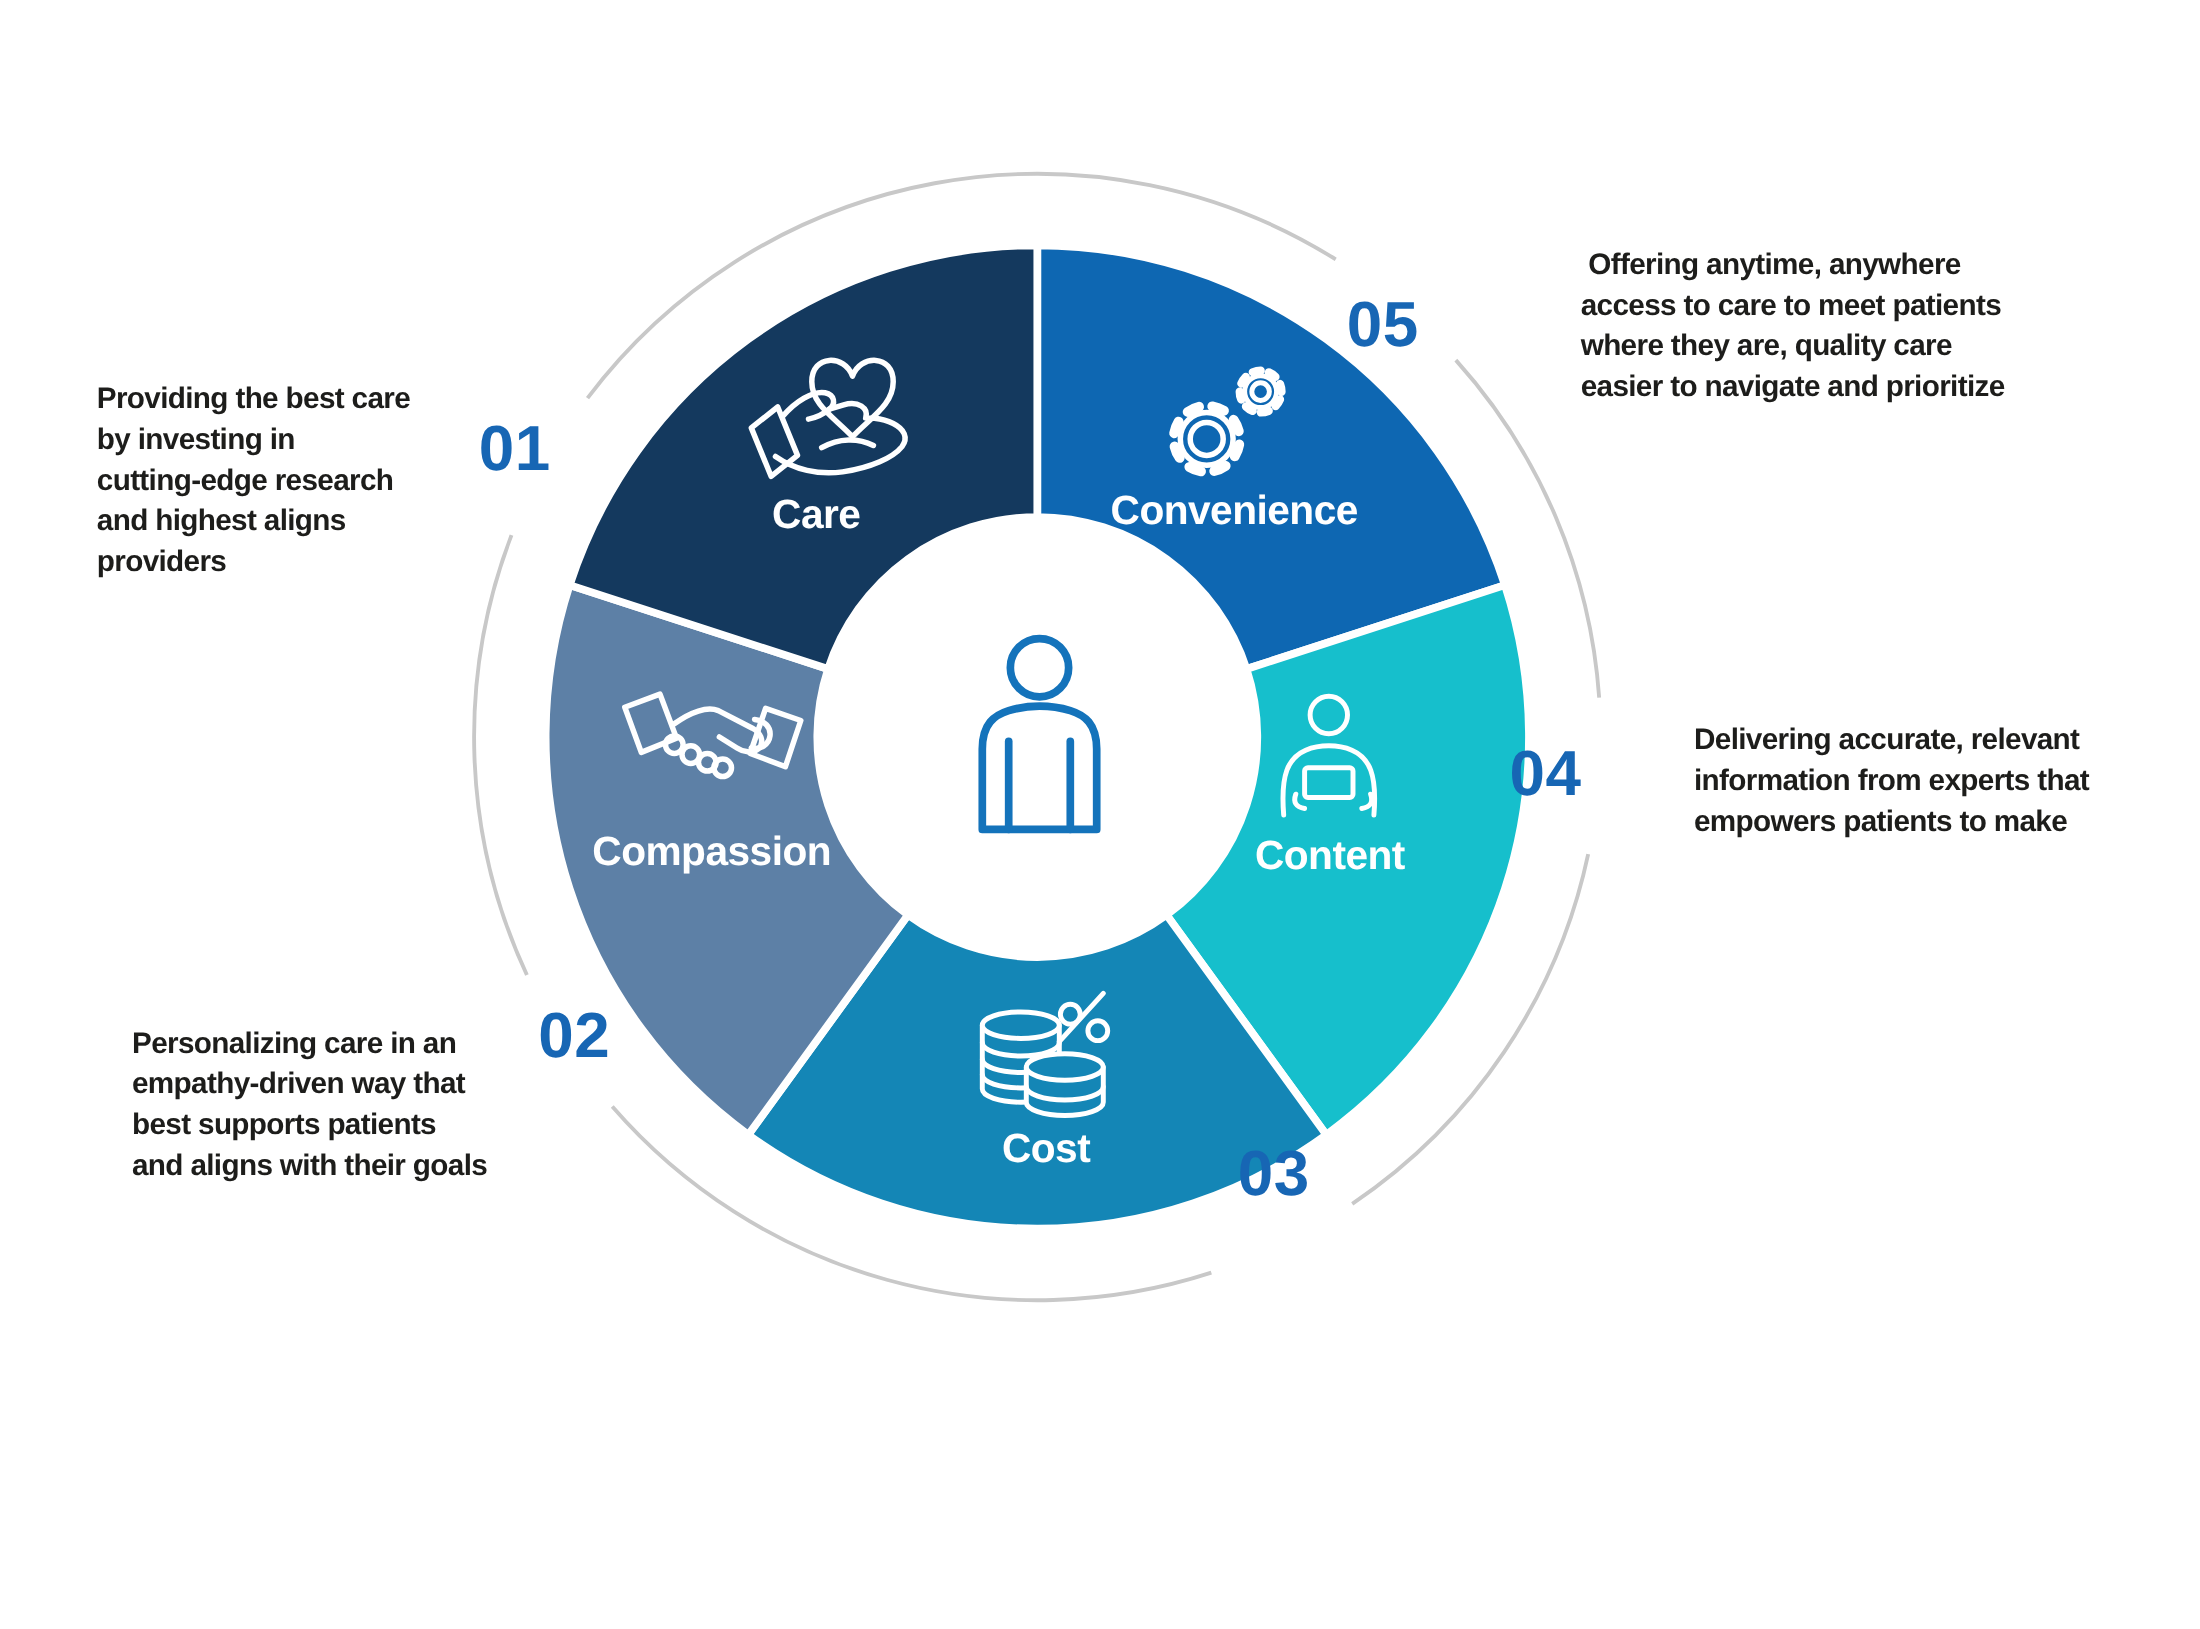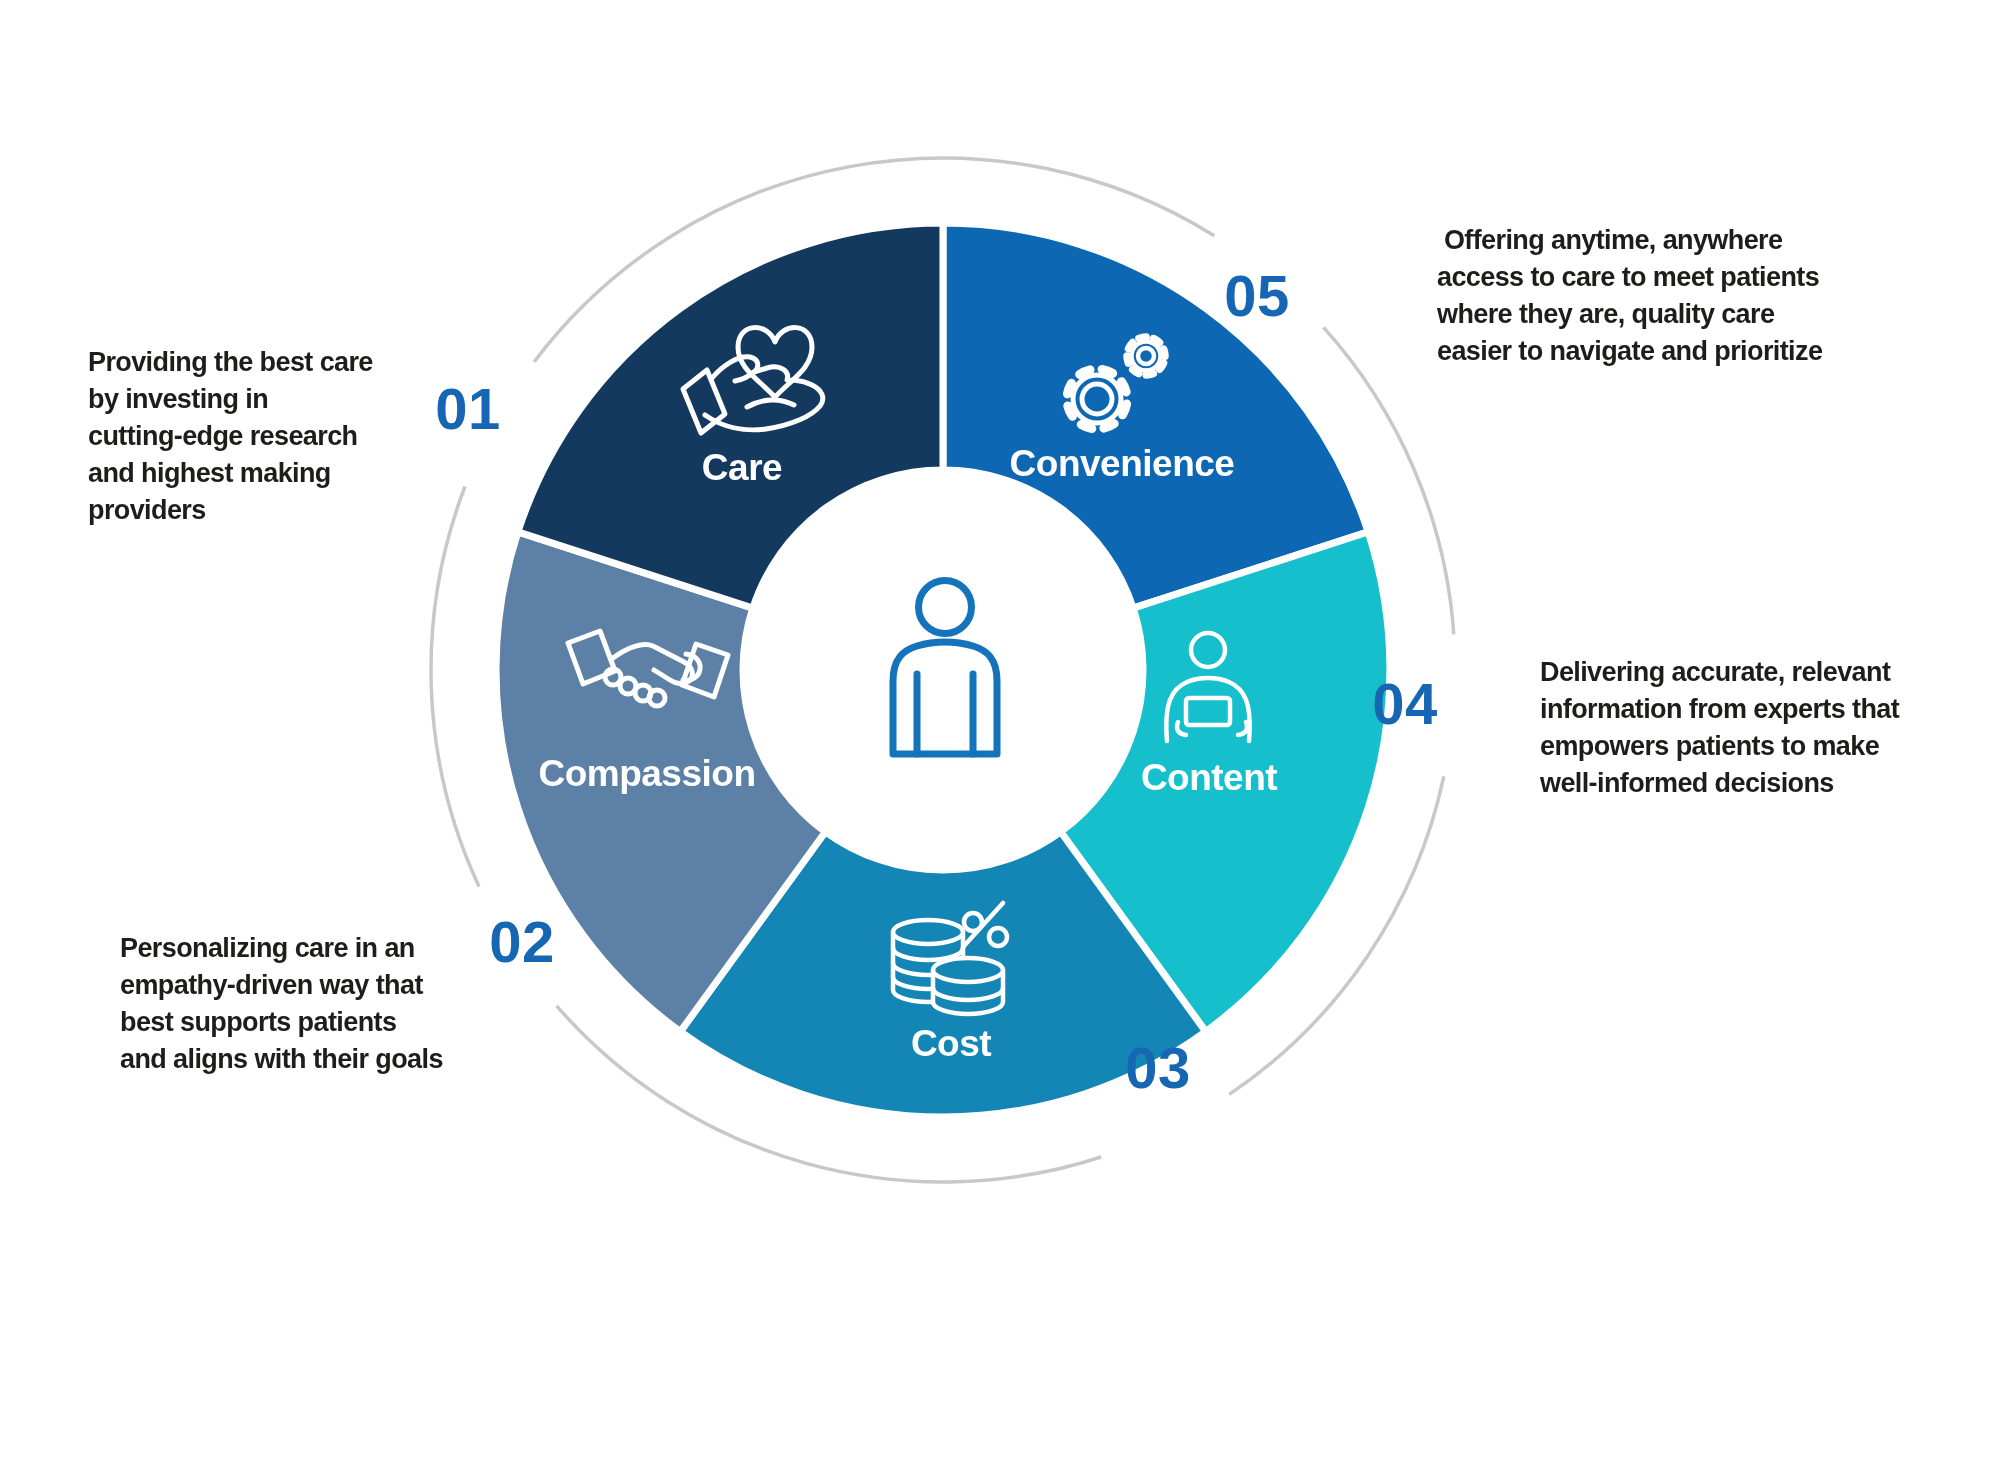--- a/index.html
+++ b/index.html
@@ -138,37 +138,36 @@
   <div class="num n01">01</div>
   <div class="num n02">02</div>
   <div class="num n03">03</div>
   <div class="num n04">04</div>
   <div class="num n05">05</div>
 
   <div class="callout c01">
     <div class="line">Providing the best care</div>
     <div class="line">by investing in</div>
     <div class="line">cutting-edge research</div>
-    <div class="line">and highest making</div>
+    <div class="line">and highest aligns</div>
     <div class="line">providers</div>
   </div>
 
   <div class="callout c02">
     <div class="line">Personalizing care in an</div>
     <div class="line">empathy-driven way that</div>
     <div class="line">best supports patients</div>
     <div class="line">and aligns with their goals</div>
   </div>
 
 
   <div class="callout c04">
     <div class="line">Delivering accurate, relevant</div>
     <div class="line">information from experts that</div>
     <div class="line">empowers patients to make</div>
-    <div class="line">well-informed decisions</div>
   </div>
 
   <div class="callout c05">
     <div class="line"> Offering anytime, anywhere</div>
     <div class="line">access to care to meet patients</div>
     <div class="line">where they are, quality care</div>
     <div class="line">easier to navigate and prioritize</div>
   </div>
 
 </div>

